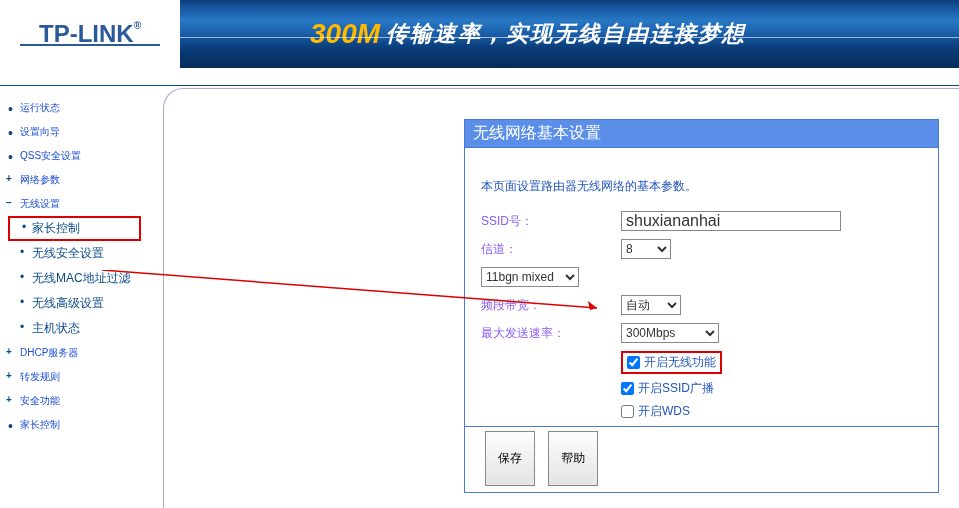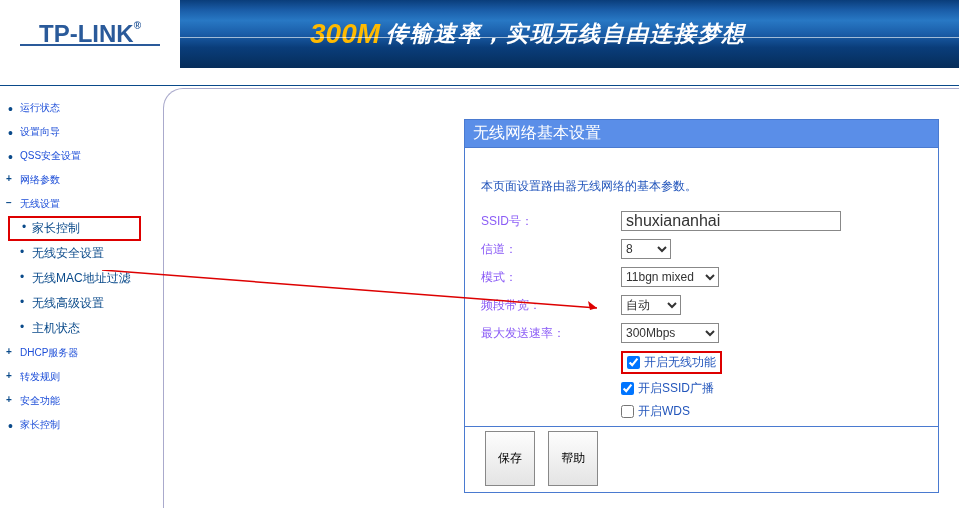--- a/index.html
+++ b/index.html
@@ -115,21 +115,20 @@
 
           <div class="form-row">
             <div class="form-label">SSID号：</div>
             <input class="text-input" type="text" value="shuxiananhai" style="">
           </div>
           <div class="form-row">
             <div class="form-label">信道：</div>
             <select class="select-input select-sm"><option>8</option></select>
           </div>
           <div class="form-row">
-            <div class="form-label">模式：</div>
             <select class="select-input select-md"><option>11bgn mixed</option></select>
           </div>
           <div class="form-row">
             <div class="form-label">频段带宽：</div>
             <select class="select-input select-auto"><option>自动</option></select>
           </div>
           <div class="form-row">
             <div class="form-label">最大发送速率：</div>
             <select class="select-input select-md"><option>300Mbps</option></select>
           </div>

